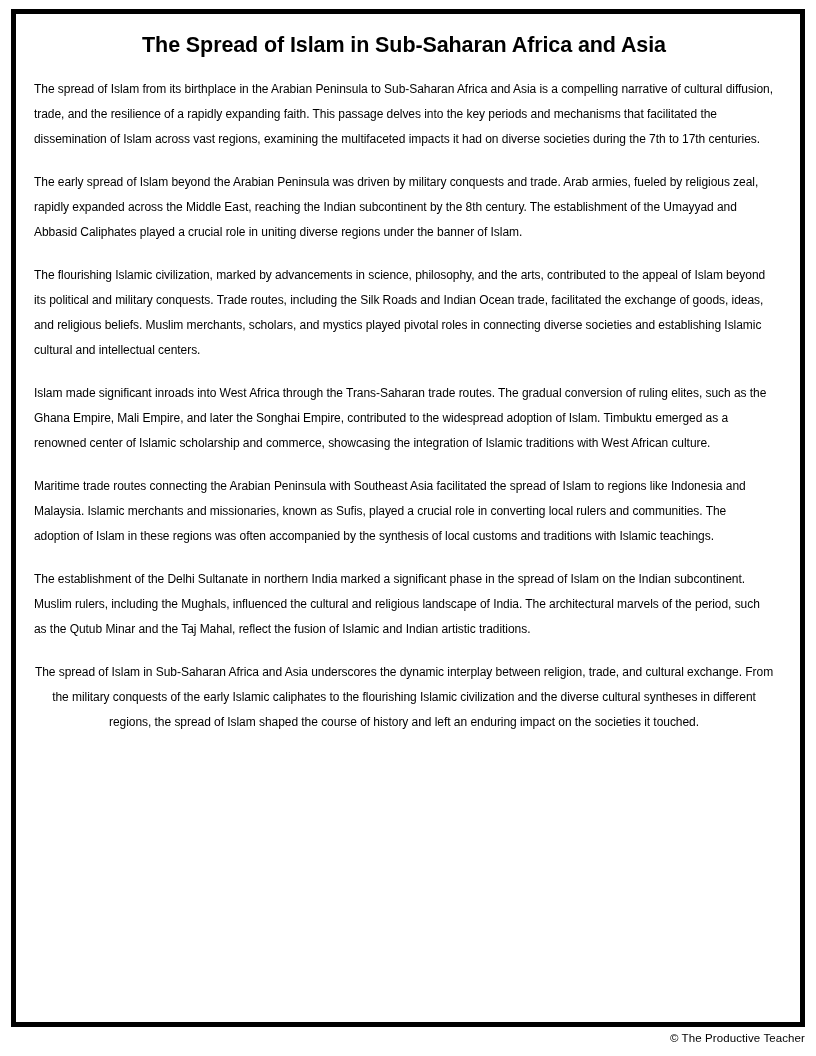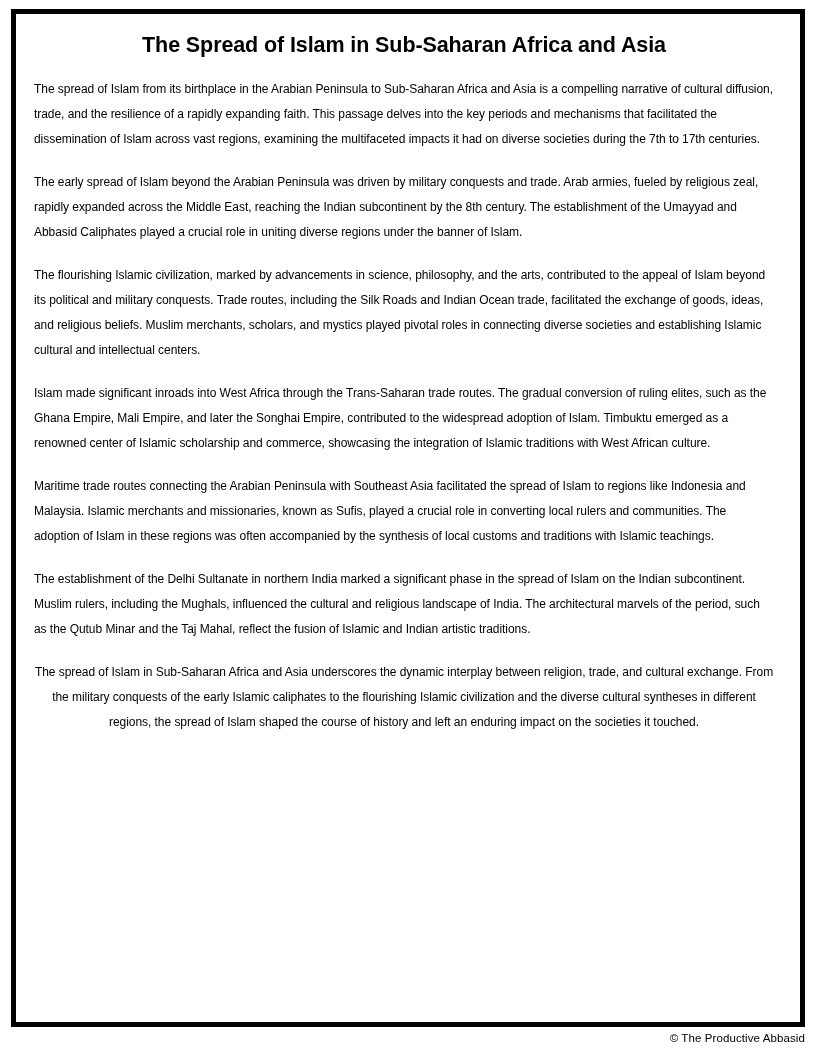--- a/index.html
+++ b/index.html
@@ -95,15 +95,15 @@
         <p class="passage-paragraph">The flourishing Islamic civilization, marked by advancements in science, philosophy, and the arts, contributed to the appeal of Islam beyond its political and military conquests. Trade routes, including the Silk Roads and Indian Ocean trade, facilitated the exchange of goods, ideas, and religious beliefs. Muslim merchants, scholars, and mystics played pivotal roles in connecting diverse societies and establishing Islamic cultural and intellectual centers.</p>
         <p class="passage-paragraph">Islam made significant inroads into West Africa through the Trans-Saharan trade routes. The gradual conversion of ruling elites, such as the Ghana Empire, Mali Empire, and later the Songhai Empire, contributed to the widespread adoption of Islam. Timbuktu emerged as a renowned center of Islamic scholarship and commerce, showcasing the integration of Islamic traditions with West African culture.</p>
         <p class="passage-paragraph">Maritime trade routes connecting the Arabian Peninsula with Southeast Asia facilitated the spread of Islam to regions like Indonesia and Malaysia. Islamic merchants and missionaries, known as Sufis, played a crucial role in converting local rulers and communities. The adoption of Islam in these regions was often accompanied by the synthesis of local customs and traditions with Islamic teachings.</p>
         <p class="passage-paragraph">The establishment of the Delhi Sultanate in northern India marked a significant phase in the spread of Islam on the Indian subcontinent. Muslim rulers, including the Mughals, influenced the cultural and religious landscape of India. The architectural marvels of the period, such as the Qutub Minar and the Taj Mahal, reflect the fusion of Islamic and Indian artistic traditions.</p>
         <p class="passage-paragraph">The spread of Islam in Sub-Saharan Africa and Asia underscores the dynamic interplay between religion, trade, and cultural exchange. From the military conquests of the early Islamic caliphates to the flourishing Islamic civilization and the diverse cultural syntheses in different regions, the spread of Islam shaped the course of history and left an enduring impact on the societies it touched.</p>
       </div>
 
     </div>
   </div>
 
-  <div id="page-footer">© The Productive Abbasid</div>
+  <div id="page-footer">© The Productive Teacher</div>
 
 </div>
 
 </body></html>

